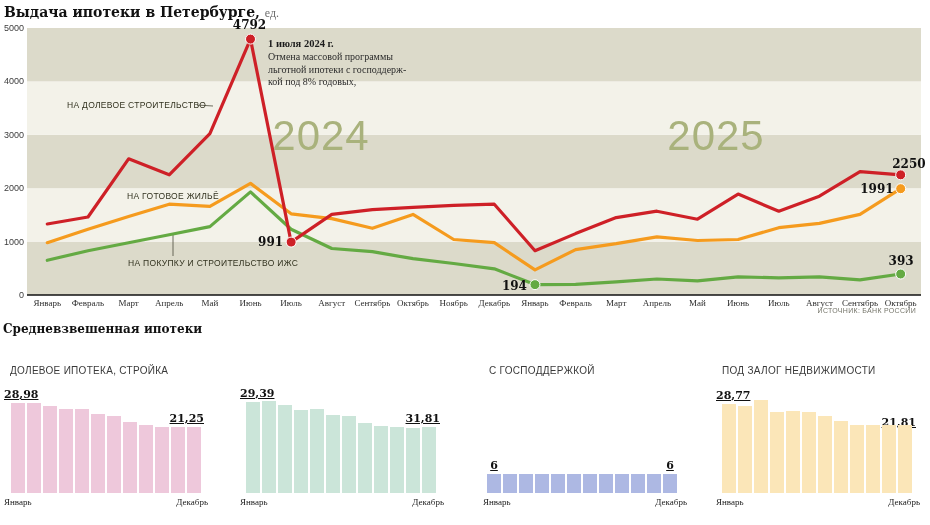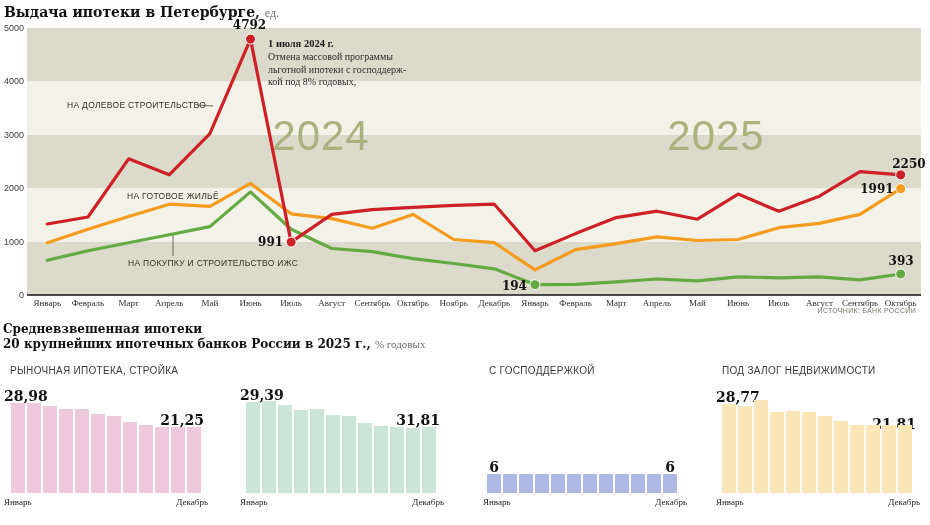--- a/index.html
+++ b/index.html
@@ -18,21 +18,21 @@
     font-family:"DejaVu Serif",serif;font-weight:bold;font-size:12px;color:#111;line-height:15px;
   }
   .section2-title .unit{font-family:"Liberation Serif",serif;font-weight:normal;font-size:11px;color:#6e6e6e;}
   .barchart{position:absolute;top:360px;width:204px;height:152px;}
   .bc-title{
     position:absolute;left:6px;top:5px;font-size:10px;letter-spacing:0.3px;color:#3a3a3a;white-space:nowrap;
   }
   .bars{position:absolute;top:38px;height:95px;display:flex;align-items:flex-end;gap:2px;}
   .bar{width:14px;}
   .val{
-    position:absolute;font-family:"DejaVu Serif",serif;font-weight:bold;font-size:14px;color:#111;white-space:nowrap;
+    position:absolute;font-family:"DejaVu Serif",serif;font-weight:bold;font-size:11px;color:#111;white-space:nowrap;text-decoration:underline;
   }
   .val-first{left:0;}
   .val-last{right:4px;}
   .bc-month{
     position:absolute;top:137px;font-family:"Liberation Serif",serif;font-size:9px;color:#222;white-space:nowrap;
   }
   .m-first{left:0;}
   .m-last{right:0;}
 </style>
 </head>
@@ -102,28 +102,24 @@
     <circle cx="900.6818181818181" cy="274.0138" r="5" fill="#64aa43" stroke="#ffffff" stroke-width="1"></circle>
     <text x="913.6818181818181" y="265.0138" text-anchor="end" font-size="12px" font-weight="bold" font-family="&quot;DejaVu Serif&quot;,serif" fill="#111">393</text>
     <text x="268" y="47" font-size="10.5px" font-weight="bold" font-family="&quot;Liberation Serif&quot;,serif" fill="#1c1c1c">1 июля 2024 г.</text>
     <text x="268" y="60" font-size="10px" font-family="&quot;Liberation Serif&quot;,serif" fill="#2b2b2b">Отмена массовой программы</text>
     <text x="268" y="72.5" font-size="10px" font-family="&quot;Liberation Serif&quot;,serif" fill="#2b2b2b">льготной ипотеки с господдерж-</text>
     <text x="268" y="85" font-size="10px" font-family="&quot;Liberation Serif&quot;,serif" fill="#2b2b2b">кой под 8% годовых,</text>
   </svg>
 
 <div class="section2-title">
   <div>Средневзвешенная ипотеки</div>
-  <div>
-    <span>20 крупнейших ипотечных банков России в 2025 г.,</span>
-    <span class="unit">% годовых</span>
-  </div>
 </div>
 
 <div class="barchart" style="left:4px">
-  <div class="bc-title">РЫНОЧНАЯ ИПОТЕКА, СТРОЙКА</div>
+  <div class="bc-title">ДОЛЕВОЕ ИПОТЕКА, СТРОЙКА</div>
   <div class="val val-first" style="top: 28.162px;">28,98</div>
   <div class="val val-last" style="top: 52.125px;">21,25</div>
   <div class="bars" style="left: 7px;">
       <div class="bar" style="height: 89.8px; background: rgb(238, 200, 219);"></div>
       <div class="bar" style="height: 89.6px; background: rgb(238, 200, 219);"></div>
       <div class="bar" style="height: 87px; background: rgb(238, 200, 219);"></div>
       <div class="bar" style="height: 84px; background: rgb(238, 200, 219);"></div>
       <div class="bar" style="height: 84px; background: rgb(238, 200, 219);"></div>
       <div class="bar" style="height: 78.7px; background: rgb(238, 200, 219);"></div>
       <div class="bar" style="height: 76.7px; background: rgb(238, 200, 219);"></div>

